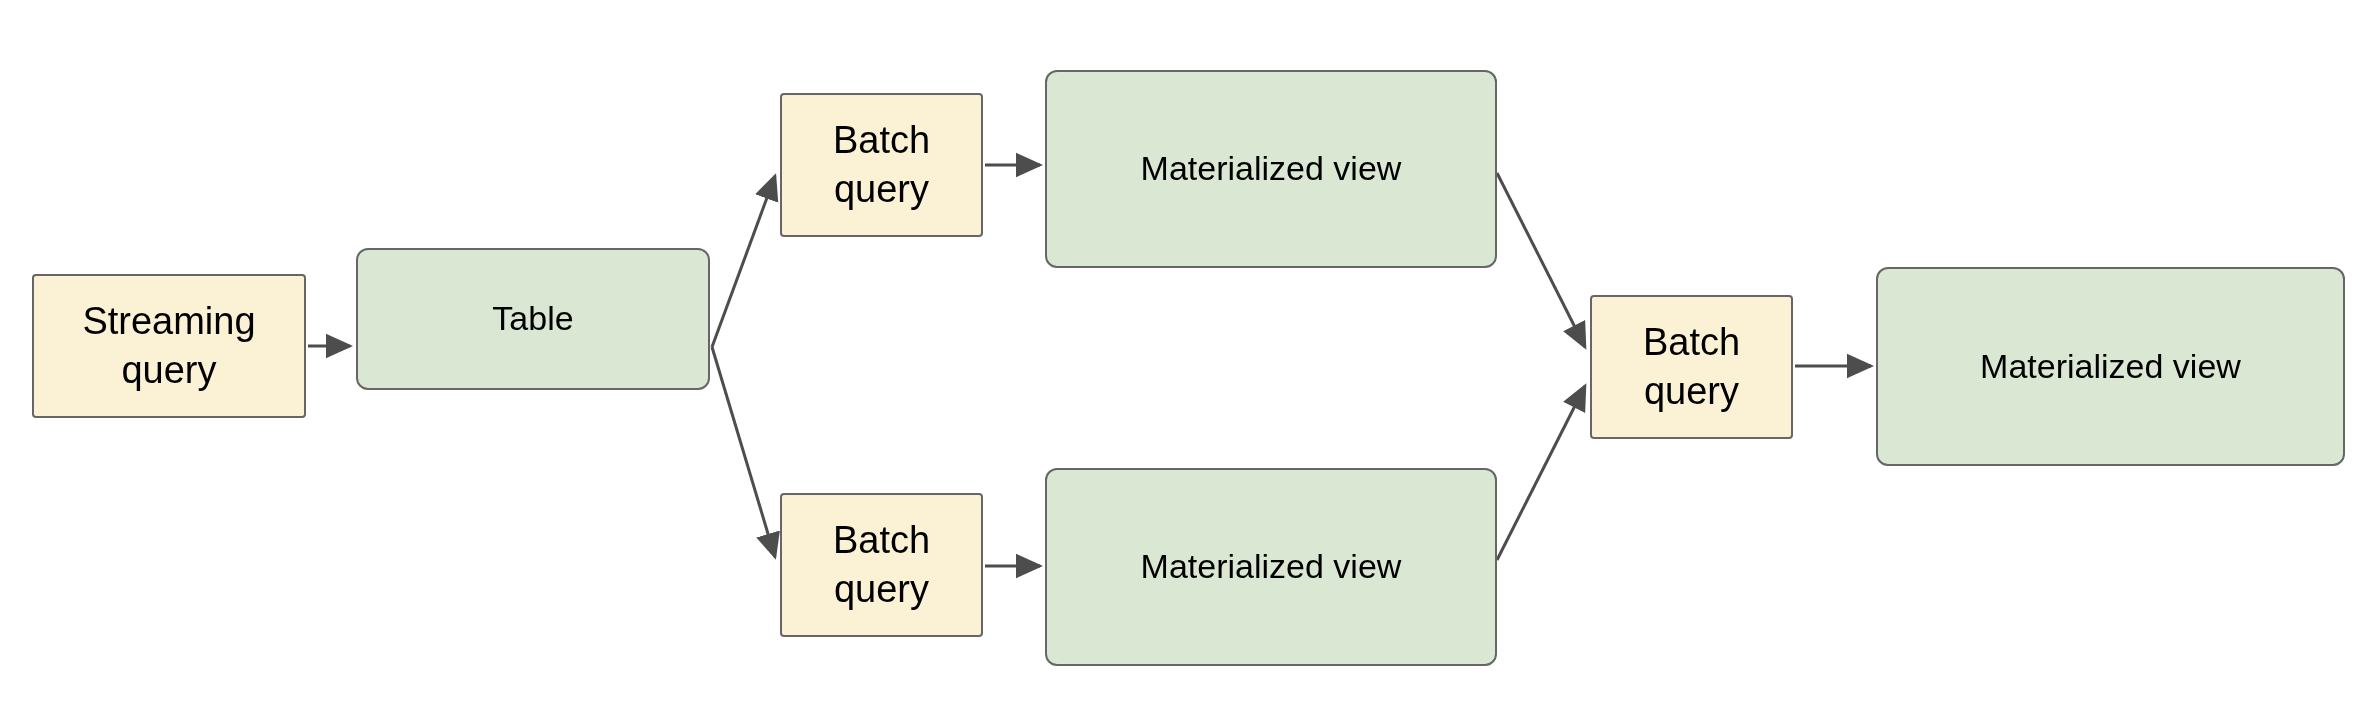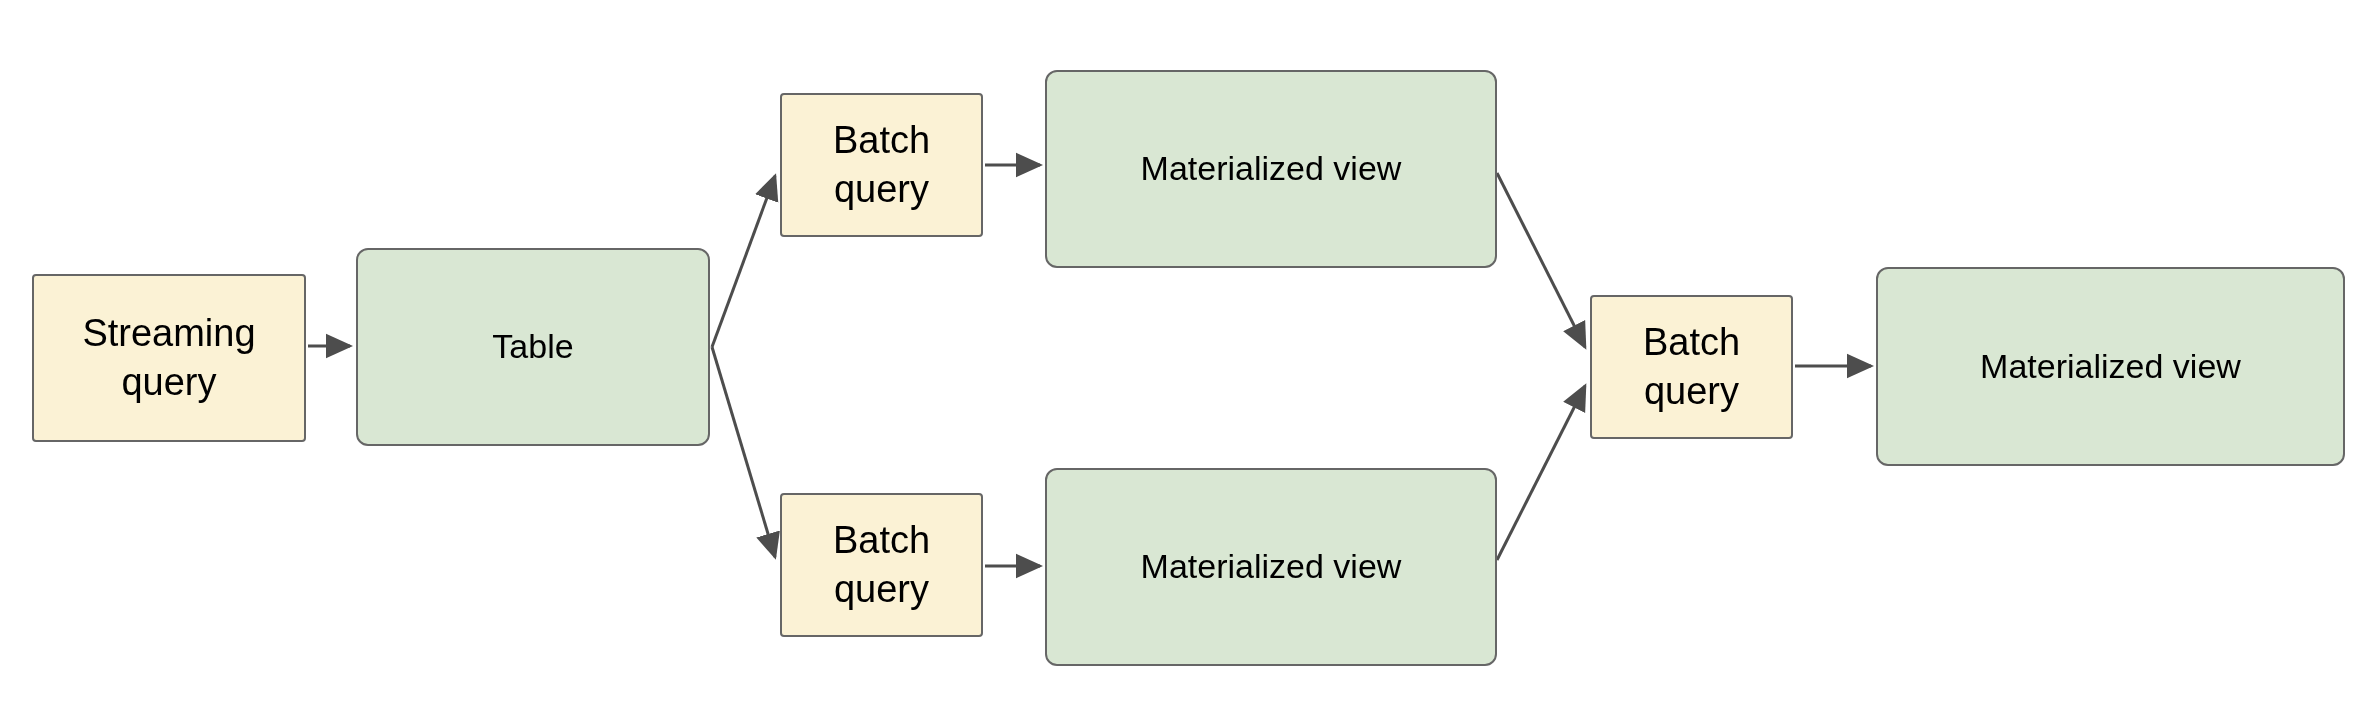--- a/index.html
+++ b/index.html
@@ -69,23 +69,23 @@
         <line x1="712" y1="347" x2="775" y2="557" stroke="#4d4d4d" stroke-width="3" marker-end="url(#arrowhead)"></line>
         <line x1="985" y1="165" x2="1040" y2="165" stroke="#4d4d4d" stroke-width="3" marker-end="url(#arrowhead)"></line>
         <line x1="985" y1="566" x2="1040" y2="566" stroke="#4d4d4d" stroke-width="3" marker-end="url(#arrowhead)"></line>
         <line x1="1497" y1="173" x2="1585" y2="347" stroke="#4d4d4d" stroke-width="3" marker-end="url(#arrowhead)"></line>
         <line x1="1497" y1="560" x2="1585" y2="386" stroke="#4d4d4d" stroke-width="3" marker-end="url(#arrowhead)"></line>
         <line x1="1795" y1="366" x2="1871" y2="366" stroke="#4d4d4d" stroke-width="3" marker-end="url(#arrowhead)"></line>
       </g>
   </svg>
 
   <div id="nodes">
-      <div class="node node-process" style="left: 32px; top: 274px; width: 274px; height: 168px; background: rgb(251, 242, 213); border-color: rgb(102, 102, 102); color: rgb(0, 0, 0);"><span>Streaming
+      <div class="node node-process" style="left: 32px; top: 274px; width: 274px; height: 144px; background: rgb(251, 242, 213); border-color: rgb(102, 102, 102); color: rgb(0, 0, 0);"><span>Streaming
 query</span></div>
-      <div class="node node-store" style="left: 356px; top: 248px; width: 354px; height: 198px; background: rgb(217, 231, 211); border-color: rgb(102, 102, 102); color: rgb(0, 0, 0);"><span>Table</span></div>
+      <div class="node node-store" style="left: 356px; top: 248px; width: 354px; height: 142px; background: rgb(217, 231, 211); border-color: rgb(102, 102, 102); color: rgb(0, 0, 0);"><span>Table</span></div>
       <div class="node node-process" style="left: 780px; top: 93px; width: 203px; height: 144px; background: rgb(251, 242, 213); border-color: rgb(102, 102, 102); color: rgb(0, 0, 0);"><span>Batch
 query</span></div>
       <div class="node node-store" style="left: 1045px; top: 70px; width: 452px; height: 198px; background: rgb(217, 231, 211); border-color: rgb(102, 102, 102); color: rgb(0, 0, 0);"><span>Materialized view</span></div>
       <div class="node node-process" style="left: 780px; top: 493px; width: 203px; height: 144px; background: rgb(251, 242, 213); border-color: rgb(102, 102, 102); color: rgb(0, 0, 0);"><span>Batch
 query</span></div>
       <div class="node node-store" style="left: 1045px; top: 468px; width: 452px; height: 198px; background: rgb(217, 231, 211); border-color: rgb(102, 102, 102); color: rgb(0, 0, 0);"><span>Materialized view</span></div>
       <div class="node node-process" style="left: 1590px; top: 295px; width: 203px; height: 144px; background: rgb(251, 242, 213); border-color: rgb(102, 102, 102); color: rgb(0, 0, 0);"><span>Batch
 query</span></div>
       <div class="node node-store" style="left: 1876px; top: 267px; width: 469px; height: 199px; background: rgb(217, 231, 211); border-color: rgb(102, 102, 102); color: rgb(0, 0, 0);"><span>Materialized view</span></div>
     </div>

